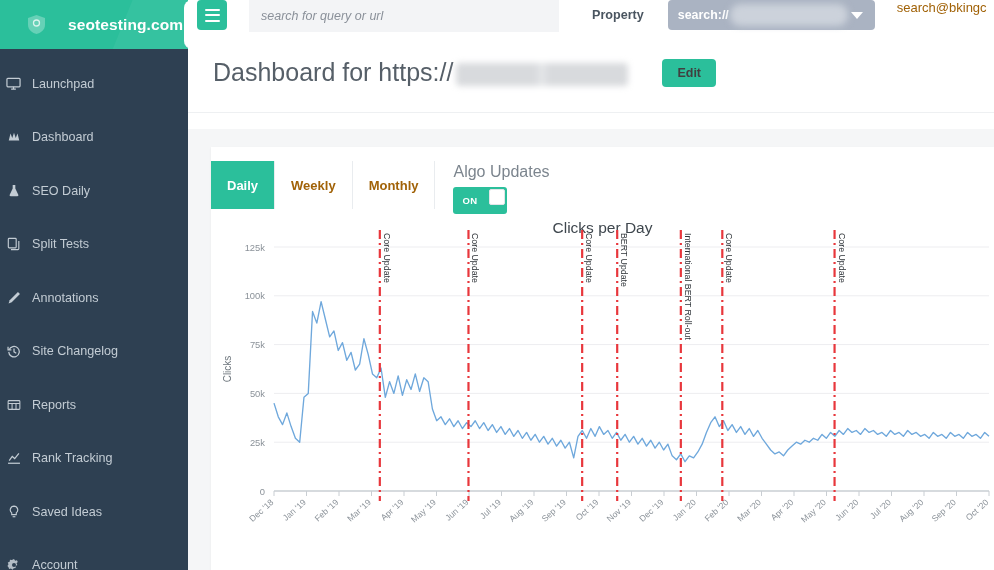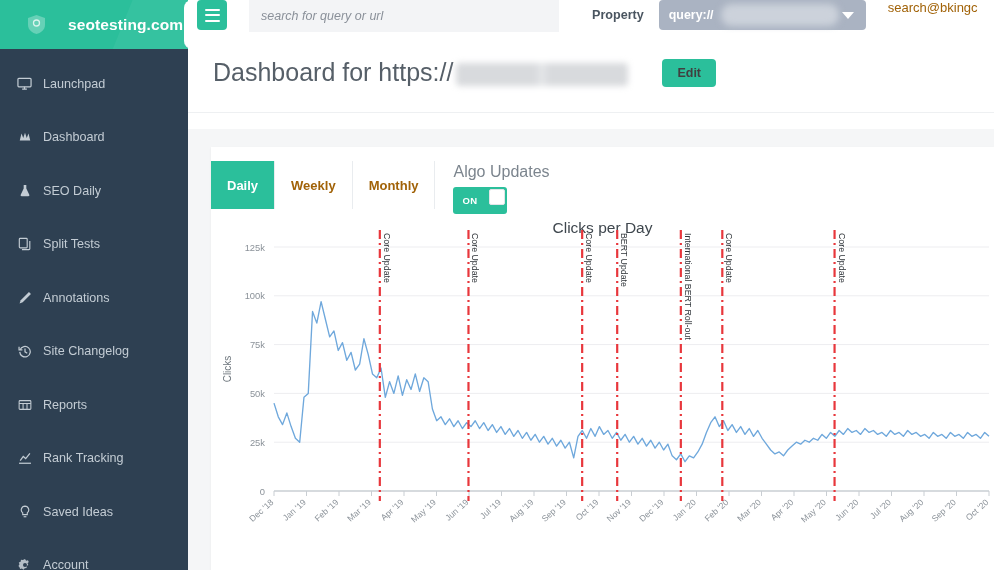--- a/index.html
+++ b/index.html
@@ -29,21 +29,21 @@
     transform:rotate(22deg);
   }
   .brand-icon { width: 17px; height: 19px; flex: 0 0 auto; }
   .brand-text {
     color: #ffffff; font-size: 15.5px; font-weight: bold;
     letter-spacing: .1px;
   }
   .nav { padding-top: 8px; }
   .nav-item {
     display: flex; align-items: center; gap: 11px;
-    height: 53.5px; padding-left: 17px;
+    height: 53.5px; padding-left: 6px;
     color: #c3ccd4; font-size: 12.6px;
     cursor: pointer; user-select: none;
   }
   .nav-ico {
     width: 15px; height: 15px; flex: 0 0 15px;
     display: flex; align-items: center; justify-content: center;
     color: #c3ccd4;
   }
   .nav-ico svg { display:block; }
   .nav-label { white-space: nowrap; }
@@ -66,21 +66,21 @@
   .hamburger i { display:block; width: 15px; height: 2px; background:#fff; border-radius:1px; }
   .search-wrap { margin-left: 22px; flex: 0 0 auto; }
   .search-input {
     width: 310px; height: 32px;
     background: #f3f4f6; border: none; outline: none;
     padding: 0 12px; font-size: 12.5px; font-style: italic;
     color: #8a9099;
     font-family: "Liberation Sans", sans-serif;
   }
   .search-input::placeholder { color:#8a9099; font-style: italic; }
-  .prop-wrap { display: flex; align-items: center; gap: 15px; margin-left: 33px; flex: 0 0 auto; }
+  .prop-wrap { display: flex; align-items: center; gap: 24px; margin-left: 33px; flex: 0 0 auto; }
   .prop-label { font-size: 12.6px; color: #4a5560; font-weight: bold; }
   .prop-select {
     position: relative;
     width: 207px; height: 30px;
     background: #aab3c2; border-radius: 4px;
     display: flex; align-items: center; cursor: pointer;
   }
   .prop-value { color:#ffffff; font-size: 12.4px; font-weight: bold; padding-left: 10px; }
   .prop-blur {
     position:absolute; left: 62px; top: 4px;
@@ -304,21 +304,21 @@
       <i></i>
         <i></i>
         <i></i>
     </div>
     <div class="search-wrap">
       <input class="search-input" type="text" placeholder="search for query or url" style="">
     </div>
     <div class="prop-wrap">
       <span class="prop-label">Property</span>
       <div class="prop-select">
-        <span class="prop-value">query://</span>
+        <span class="prop-value">search://</span>
         <span class="prop-blur"></span>
         <span class="prop-caret"></span>
       </div>
     </div>
     <div class="user-email">search@bkingc</div>
   </header>
 
   <div class="page-head">
     <h1 class="page-title">
       <span>Dashboard for https://</span><span class="title-blur"></span>

